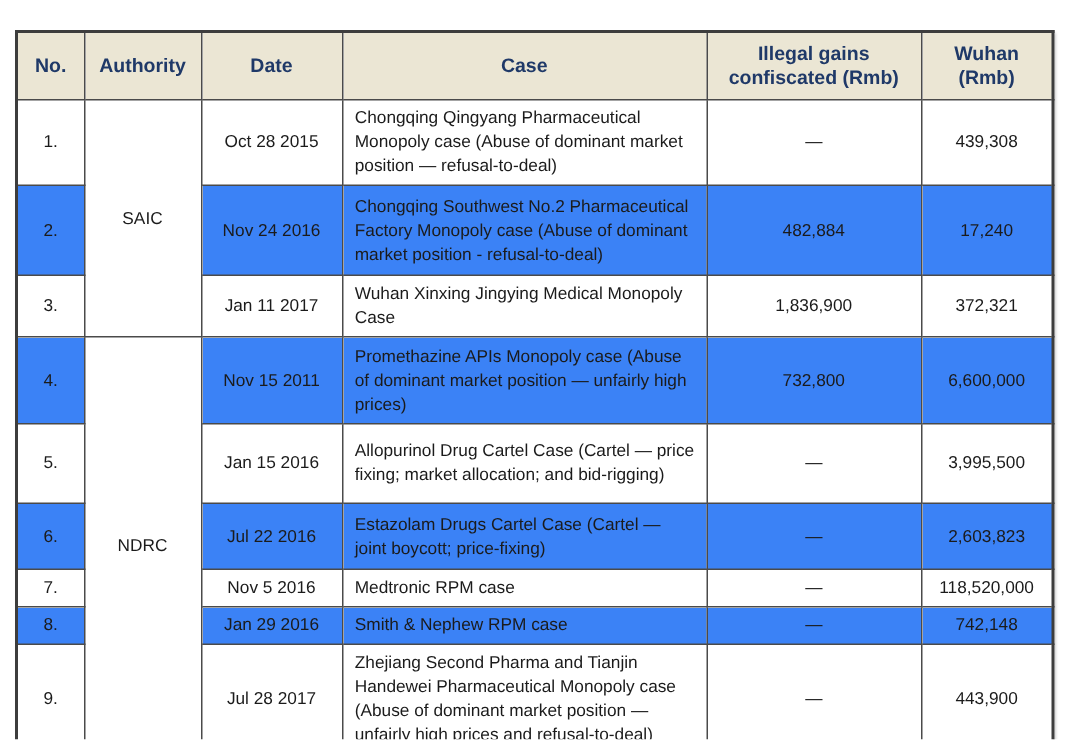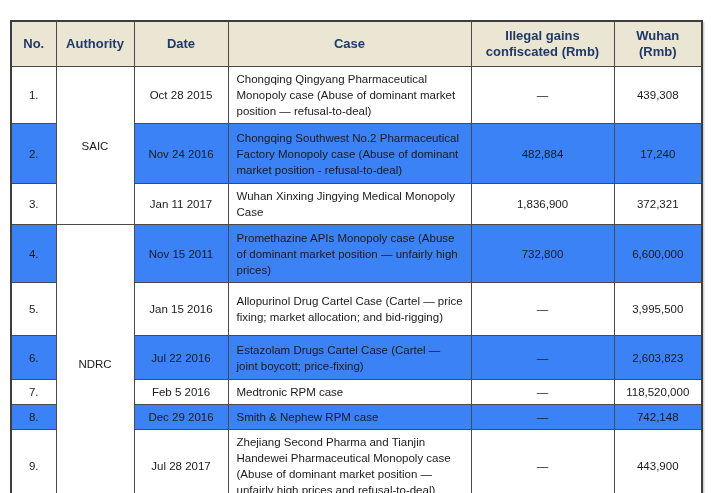--- a/index.html
+++ b/index.html
@@ -134,28 +134,28 @@
           </tr>
           <tr class="shaded">
             <td class="center">6.</td>
             <td class="center">Jul 22 2016</td>
             <td class="case-cell">Estazolam Drugs Cartel Case (Cartel — joint boycott; price-fixing)</td>
             <td class="center">—</td>
             <td class="center">2,603,823</td>
           </tr>
           <tr>
             <td class="center">7.</td>
-            <td class="center">Feb 5 2016</td>
+            <td class="center">Nov 5 2016</td>
             <td class="case-cell">Medtronic RPM case</td>
             <td class="center">—</td>
             <td class="center">118,520,000</td>
           </tr>
           <tr class="shaded">
             <td class="center">8.</td>
-            <td class="center">Dec 29 2016</td>
+            <td class="center">Jan 29 2016</td>
             <td class="case-cell">Smith &amp; Nephew RPM case</td>
             <td class="center">—</td>
             <td class="center">742,148</td>
           </tr>
           <tr>
             <td class="center">9.</td>
             <td class="center">Jul 28 2017</td>
             <td class="case-cell">Zhejiang Second Pharma and Tianjin Handewei Pharmaceutical Monopoly case (Abuse of dominant market position — unfairly high prices and refusal-to-deal)</td>
             <td class="center">—</td>
             <td class="center">443,900</td>

